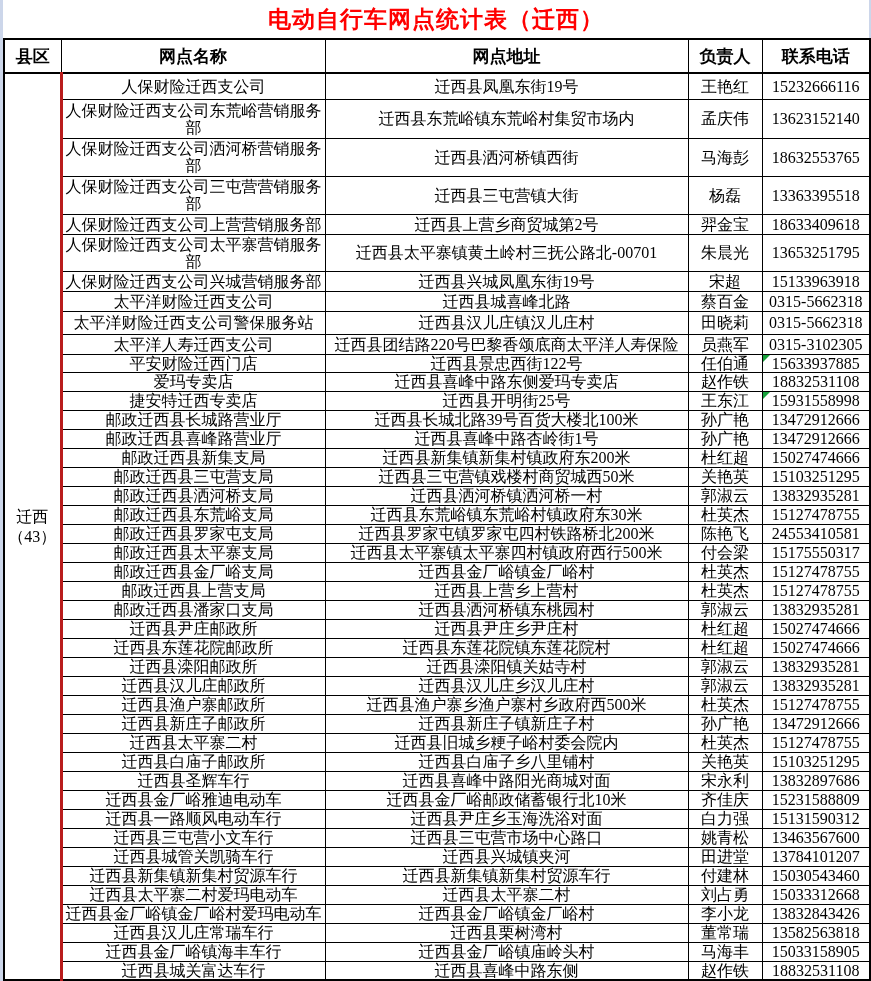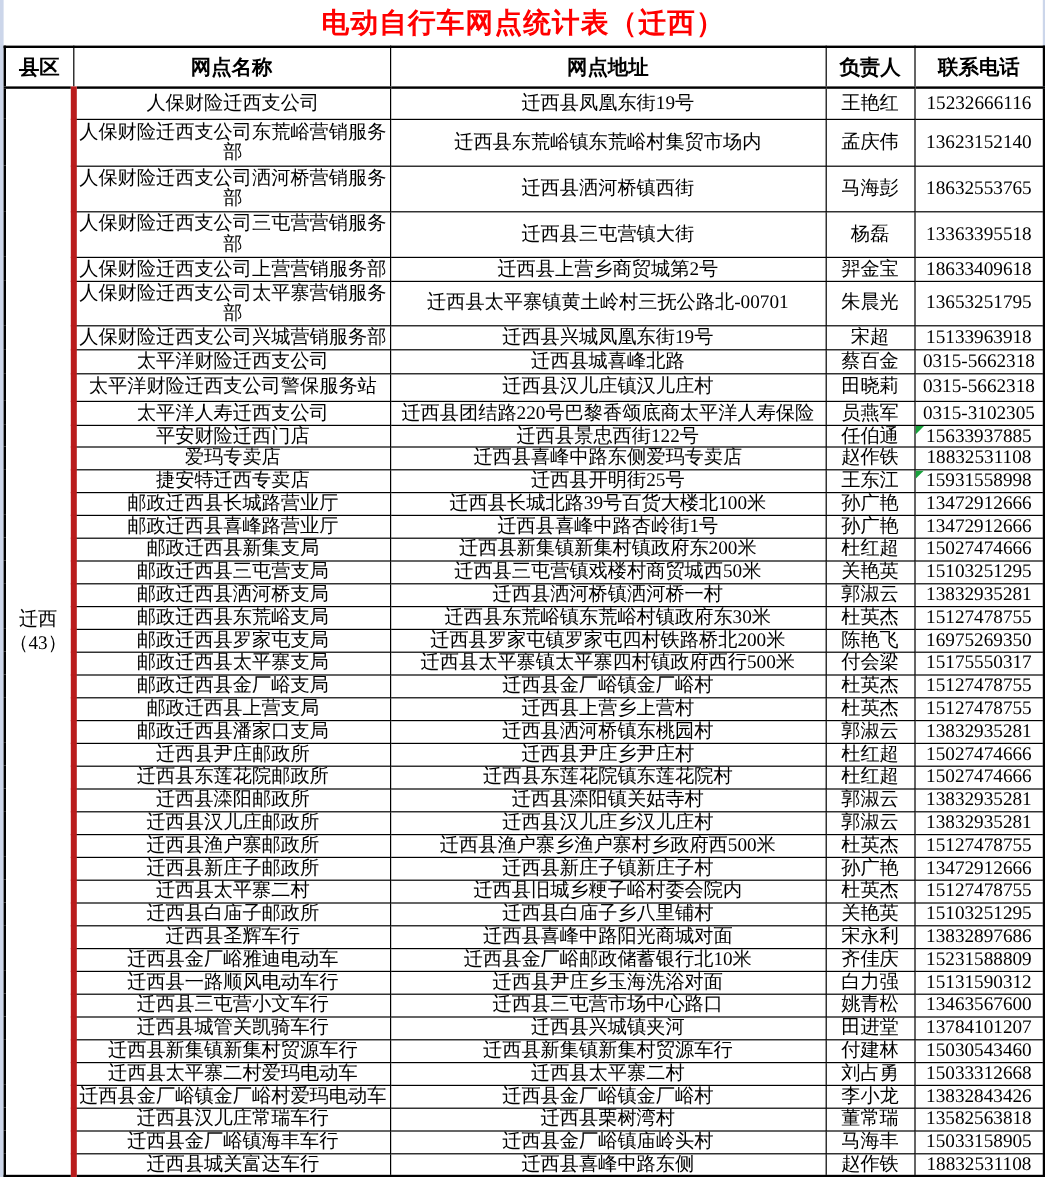--- a/index.html
+++ b/index.html
@@ -30,21 +30,21 @@
     padding:0 1px;
     text-align:center;
     vertical-align:middle;
     overflow:hidden;
     position:relative;
     color:#000;
   }
   .grid thead tr{height:34px;}
   .grid th{font-size:17px;font-weight:bold;border-bottom:2px solid #000;}
   .grid td{font-size:16px;line-height:17px;}
-  td.county{font-size:16px;line-height:20px;border-right:5px solid #b91c1c;}
+  td.county{font-size:16px;line-height:20px;border-right:3px solid #b91c1c;}
   td.phone{letter-spacing:0px;}
   .tri{
     position:absolute;top:0;left:0;
     width:0;height:0;
     border-top:7px solid #17a23b;
     border-right:7px solid transparent;
   }
 </style>
 </head>
 <body style="background: rgb(204, 214, 234);">
@@ -184,21 +184,21 @@
         <tr style="height: 19px;">
           <td>邮政迁西县东荒峪支局</td>
           <td>迁西县东荒峪镇东荒峪村镇政府东30米</td>
           <td>杜英杰</td>
           <td class="phone">15127478755</td>
         </tr>
         <tr style="height: 19px;">
           <td>邮政迁西县罗家屯支局</td>
           <td>迁西县罗家屯镇罗家屯四村铁路桥北200米</td>
           <td>陈艳飞</td>
-          <td class="phone">16975269350</td>
+          <td class="phone">24553410581</td>
         </tr>
         <tr style="height: 19px;">
           <td>邮政迁西县太平寨支局</td>
           <td>迁西县太平寨镇太平寨四村镇政府西行500米</td>
           <td>付会梁</td>
           <td class="phone">15175550317</td>
         </tr>
         <tr style="height: 19px;">
           <td>邮政迁西县金厂峪支局</td>
           <td>迁西县金厂峪镇金厂峪村</td>

